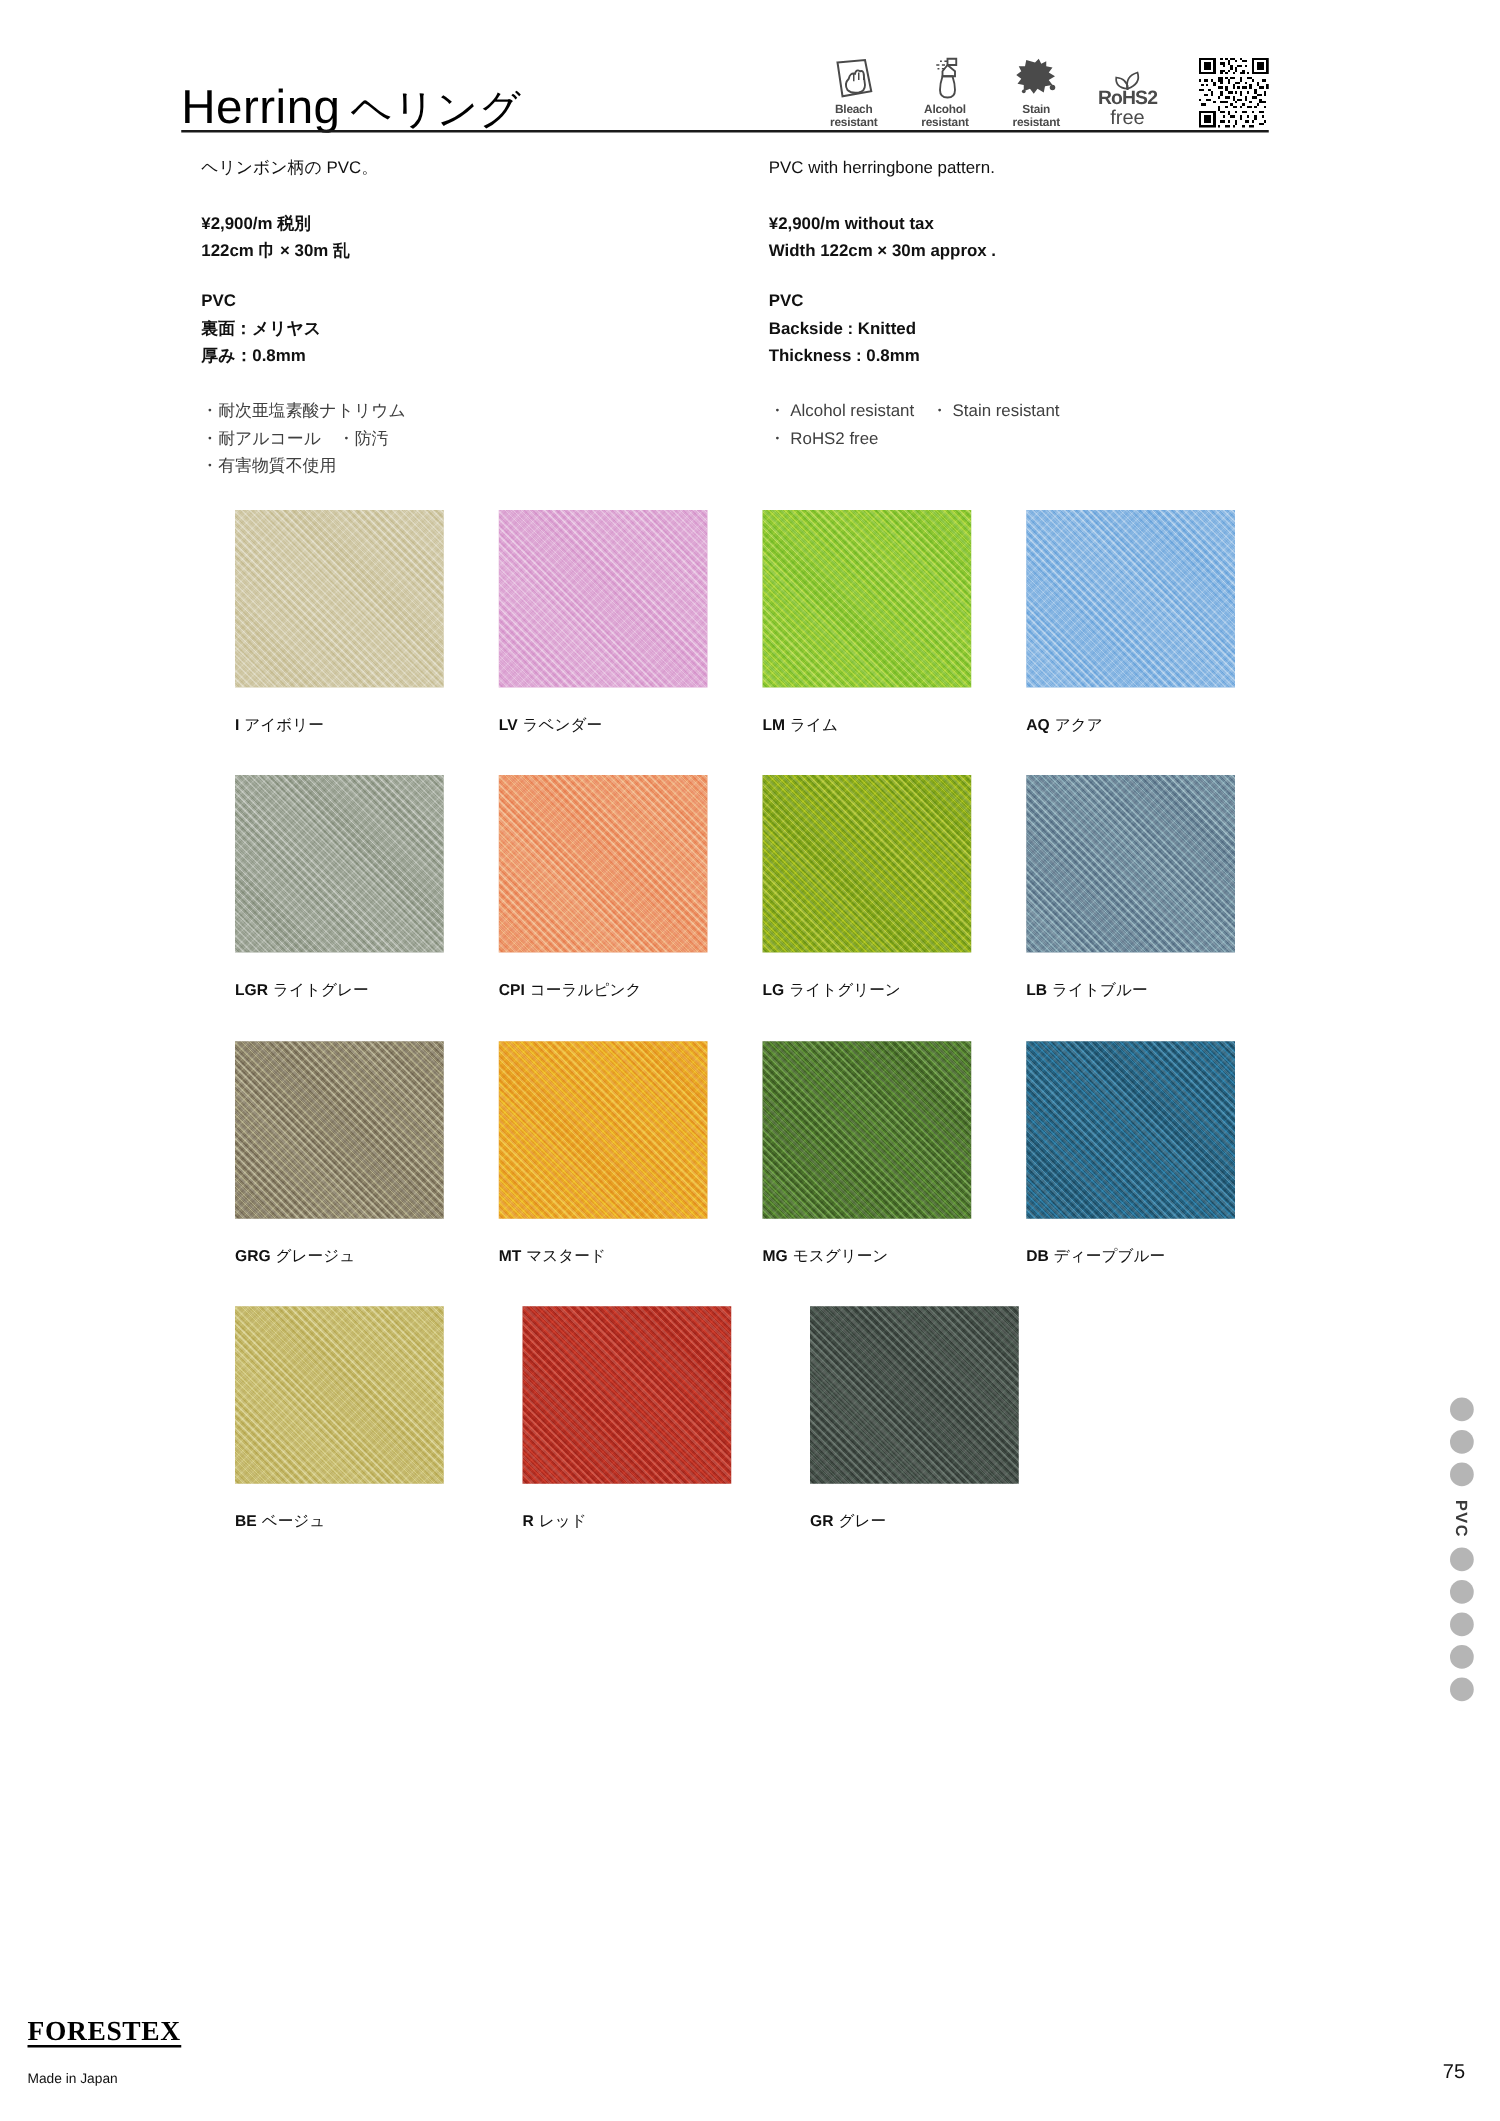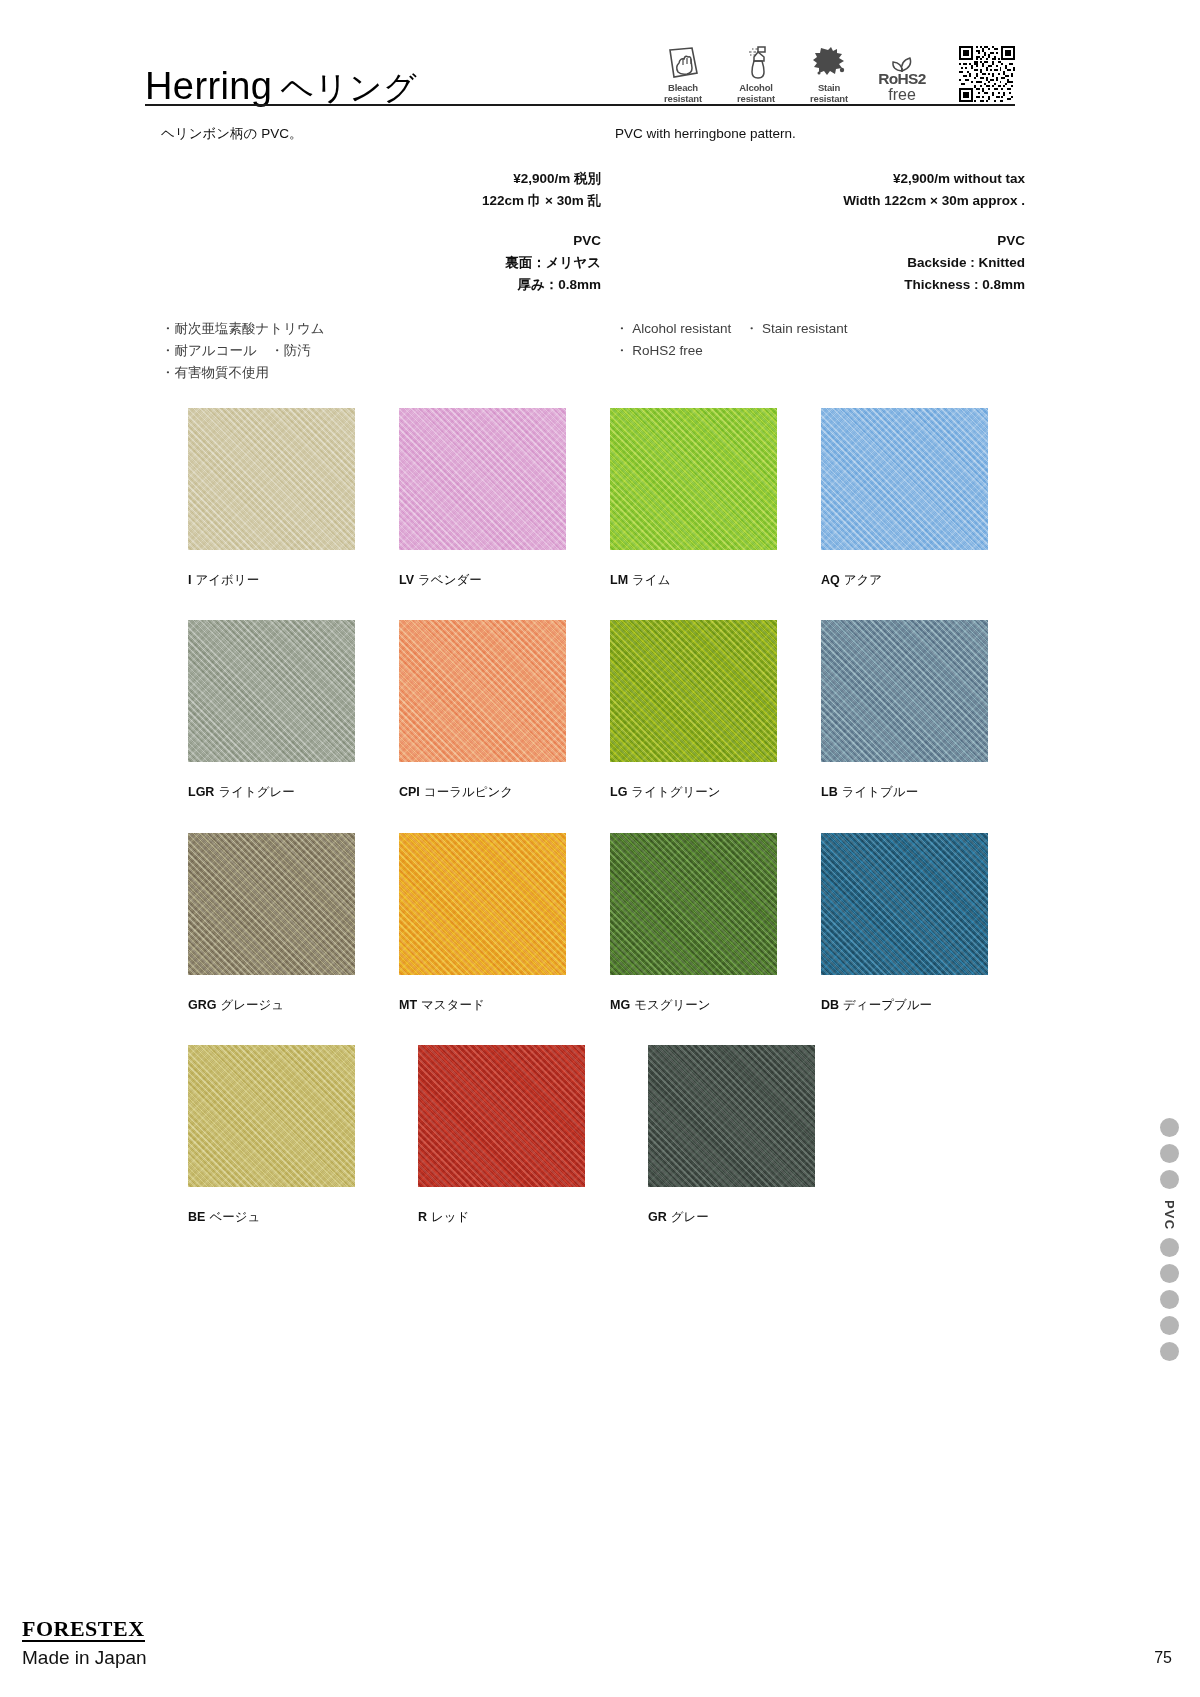--- a/index.html
+++ b/index.html
@@ -37,21 +37,21 @@
 
   .rule { position: absolute; left: 145px; top: 104px; width: 870px; height: 1.5px; background: #1a1a1a; }
 
   
   .specs { position: absolute; left: 145px; top: 124px; width: 880px; }
   .col { position: absolute; top: 0; }
   .col-jp { left: 16px; width: 440px; }
   .col-en { left: 470px; width: 410px; }
 
   .lead { font-size: 13.5px; line-height: 1.5; color: #111; }
-  .blk { margin-top: 24px; text-align: right; }
+  .blk { margin-top: 24px; }
   .blk.tight { margin-top: 18px; }
   .bold-line { font-size: 13.5px; font-weight: bold; line-height: 1.62; color: #111; }
   .bullets { margin-top: 22px; }
   .bullet { font-size: 13.5px; line-height: 1.66; color: #404040; }
 
   
   .grid { position: absolute; left: 152px; top: 408px; width: 880px; }
   .grid-row { display: flex; margin-bottom: 32px; padding-left: 36px; }
   .cell { width: 230px; }
   .swatch {
@@ -98,21 +98,21 @@
   }
 
   
   .footer { position: absolute; left: 22px; bottom: 28px; }
   .logo {
     font-family: Liberation Serif, serif;
     font-size: 22px; font-weight: bold; letter-spacing: .5px; color: #000;
     border-bottom: 2.5px solid #000; display: inline-block; padding-bottom: 0px;
     line-height: 1.05;
   }
-  .made { font-size: 19px; color: #111; margin-top: 5px; text-align: right; }
+  .made { font-size: 11px; color: #111; margin-top: 19px; }
   .pageno { position: absolute; right: 28px; bottom: 30px; font-size: 16px; color: #111; }
 </style>
 </head>
 <body>
 
 <div class="page">
 
   <div class="header">
     <div class="title-row">
       <div class="title">

